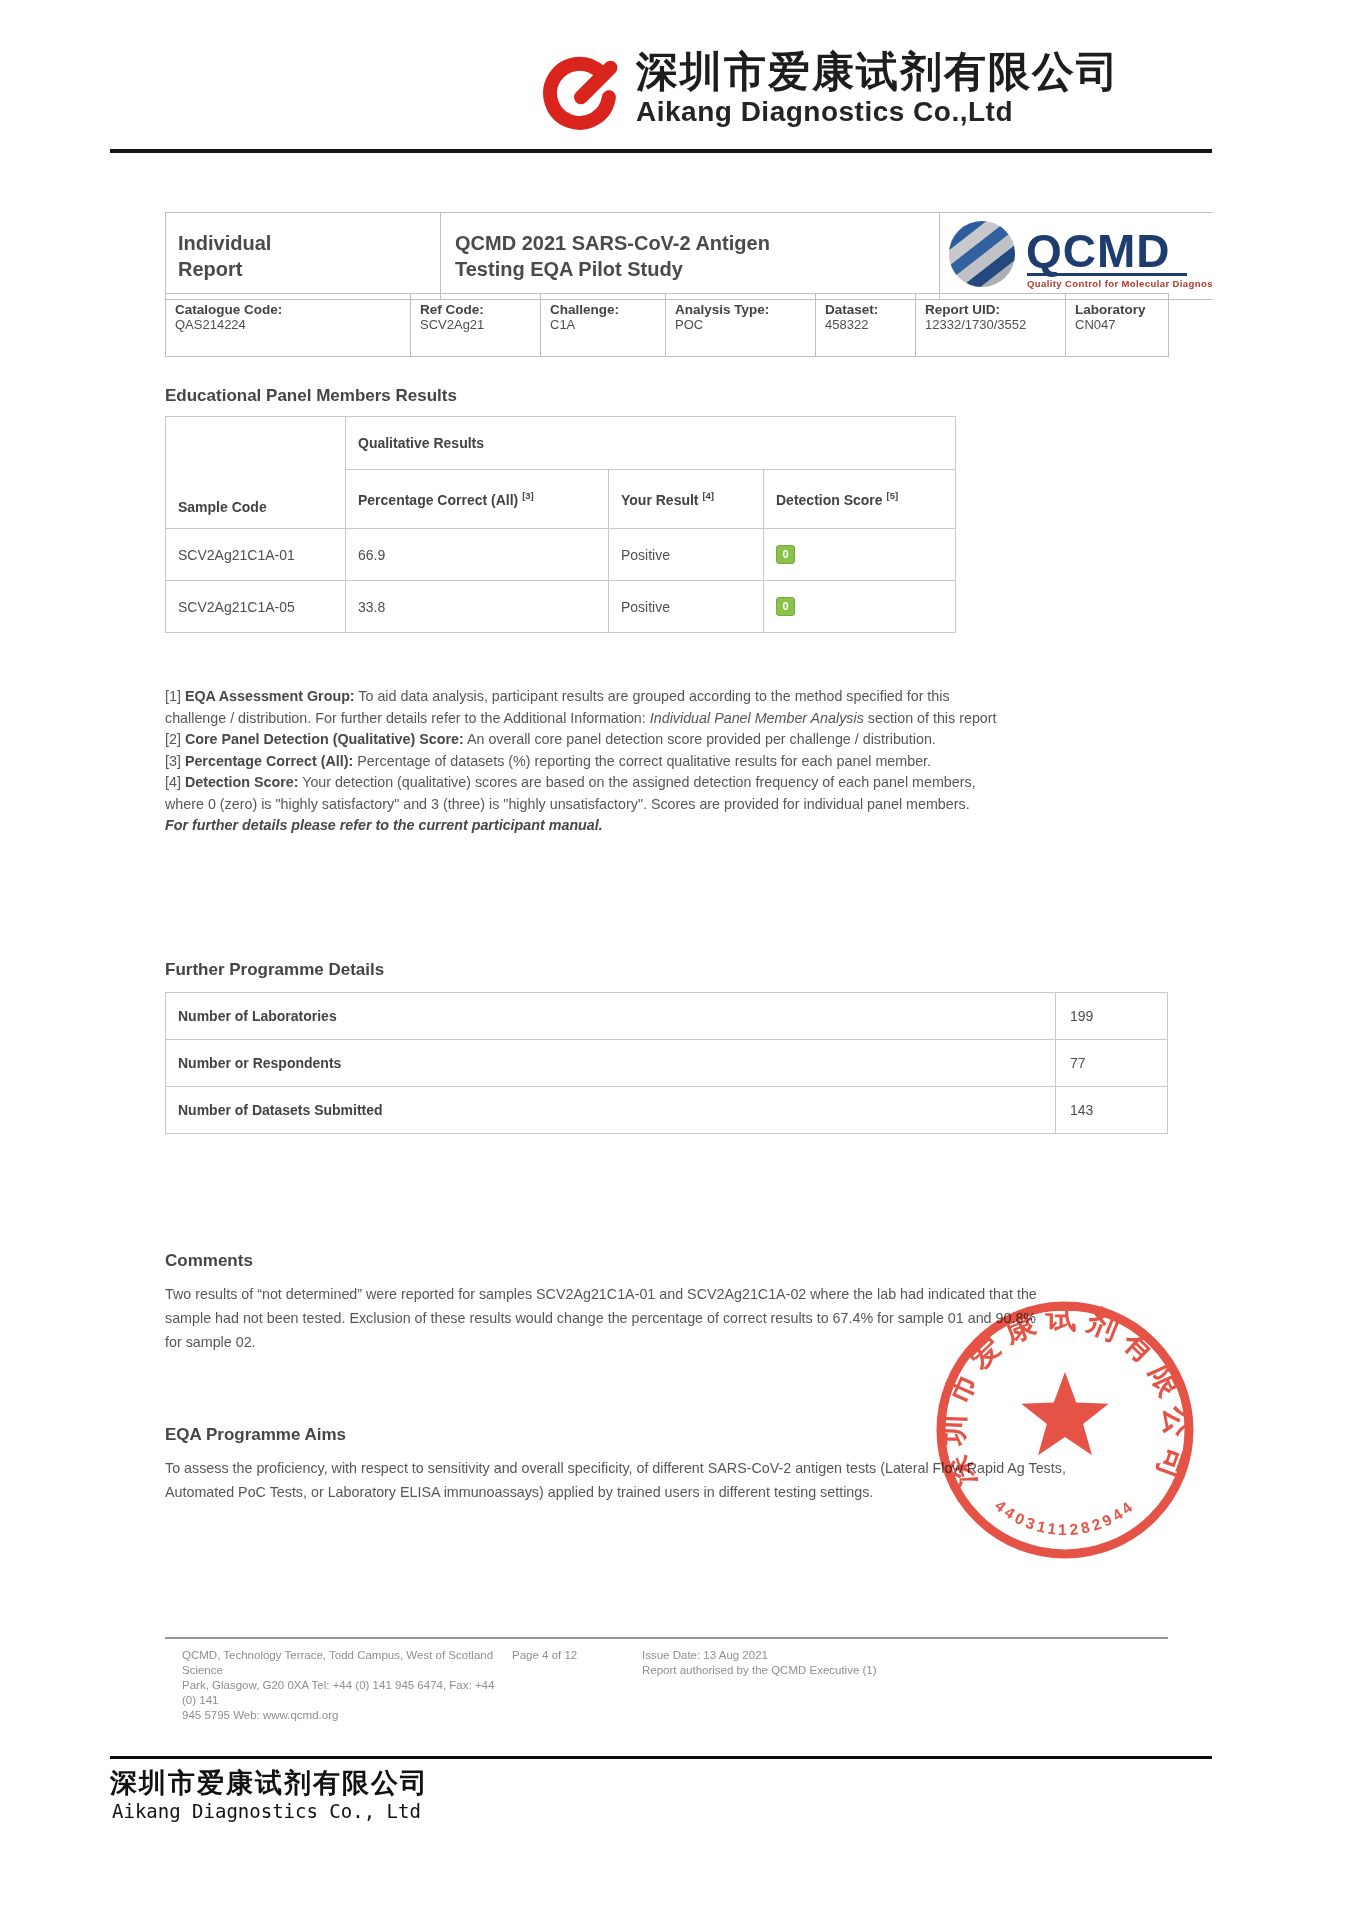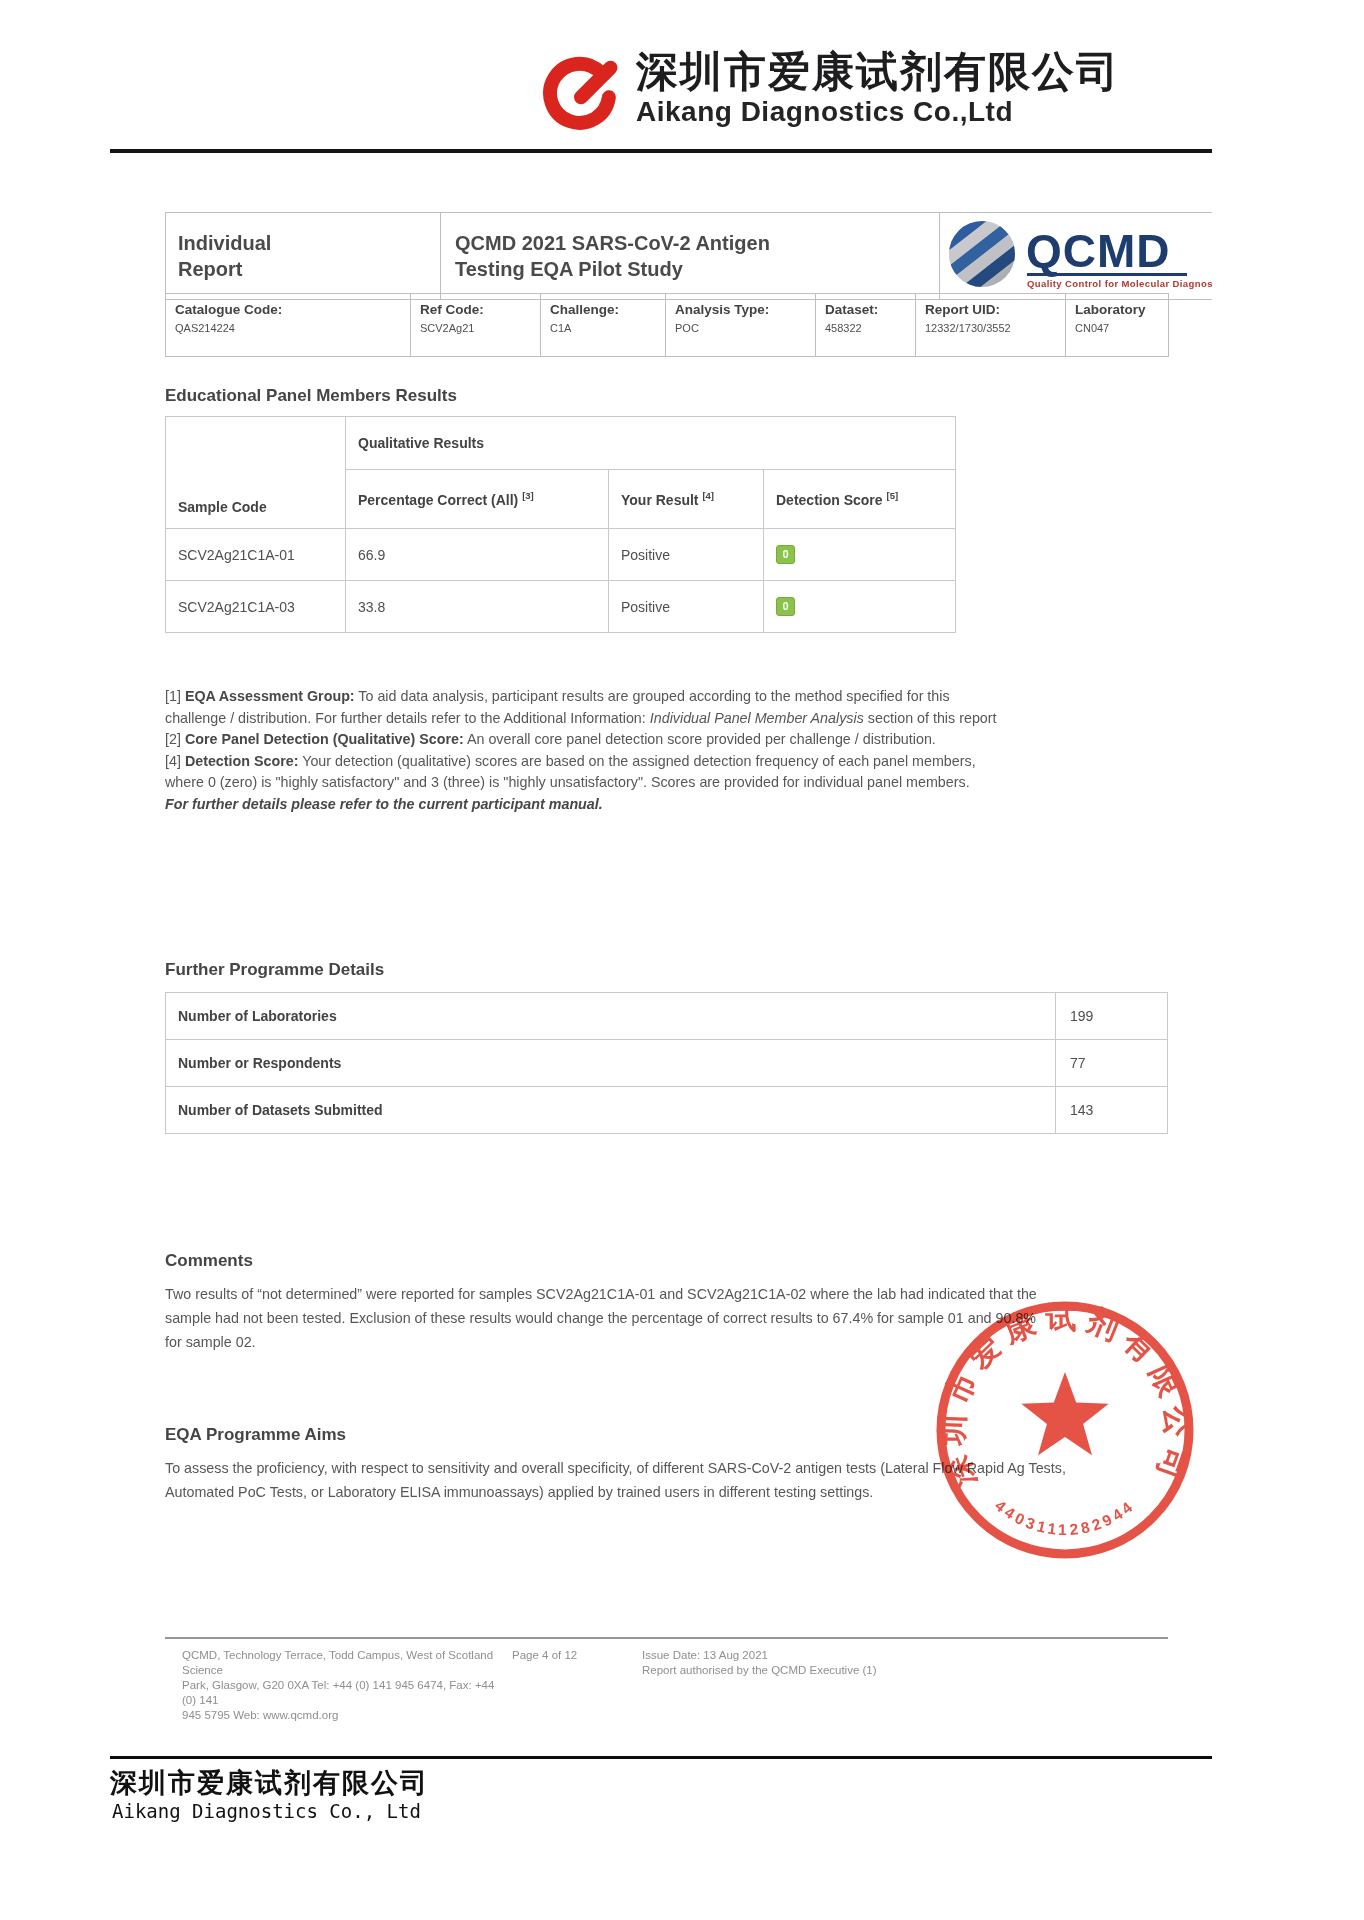--- a/index.html
+++ b/index.html
@@ -18,21 +18,21 @@
   .htable{position:absolute;left:165px;width:1003px;table-layout:fixed;}
   .htable td{border:1px solid #bfbfbf;vertical-align:middle;}
   .title-table{top:212px;height:82px;}
   .title-table .c1{width:250px;padding:17px 12px;font-size:20px;font-weight:bold;color:#4a4a4c;line-height:1.3;}
   .title-table .c2{width:470px;padding:10px 14px;font-size:20px;font-weight:bold;color:#4a4a4c;line-height:1.3;}
   .title-table .c2 .w{display:block;width:370px;}
   .title-table .c3{width:283px;padding:4px 6px;}
   .meta-table{top:293px;height:64px;}
   .meta-table td{padding:8px 9px;vertical-align:top;}
   .mlabel{font-size:13.5px;font-weight:bold;color:#434345;white-space:nowrap;}
-  .mval{font-size:11px;color:#4f4f51;margin-top:5px;white-space:nowrap;}
+  .mval{font-size:13px;color:#4f4f51;white-space:nowrap;}
   
   .sect{position:absolute;left:165px;font-size:17px;font-weight:bold;color:#454547;margin:0;}
   
   .results{position:absolute;left:165px;top:416px;width:790px;table-layout:fixed;}
   .results td{border:1px solid #c9c9c9;padding:4px 12px;font-size:14px;color:#4f4f51;}
   .results .hq{height:44px;font-weight:bold;color:#434345;}
   .results .hc{height:50px;font-weight:bold;color:#434345;}
   .results .sample-head{vertical-align:bottom;padding-bottom:13px;font-weight:bold;color:#434345;}
   .results .dr td{height:43px;}
   sup{font-size:9.5px;font-weight:bold;}
@@ -196,31 +196,32 @@
         <span>Detection Score</span>&nbsp;<sup>[5]</sup>
       </td>
     </tr>
     <tr class="dr">
       <td>SCV2Ag21C1A-01</td>
       <td>66.9</td>
       <td>Positive</td>
       <td><span class="badge">0</span></td>
     </tr>
     <tr class="dr">
-      <td>SCV2Ag21C1A-03</td>
+      <td>SCV2Ag21C1A-05</td>
       <td>33.8</td>
       <td>Positive</td>
       <td><span class="badge">0</span></td>
     </tr>
   </tbody>
     </table>
 
   <div class="footnotes">
     <p><span>[1] </span><span class="fn-label">EQA Assessment Group:</span><span> To aid data analysis, participant results are grouped according to the method specified for this challenge / distribution. For further details refer to the Additional Information: </span><span class="fn-em">Individual Panel Member Analysis</span><span> section of this report</span></p>
     <p><span>[2] </span><span class="fn-label">Core Panel Detection (Qualitative) Score:</span><span> An overall core panel detection score provided per challenge / distribution.</span></p>
+    <p><span>[3] </span><span class="fn-label">Percentage Correct (All):</span><span> Percentage of datasets (%) reporting the correct qualitative results for each panel member.</span></p>
     <p><span>[4] </span><span class="fn-label">Detection Score:</span><span> Your detection (qualitative) scores are based on the assigned detection frequency of each panel members, where 0 (zero) is "highly satisfactory" and 3 (three) is "highly unsatisfactory". Scores are provided for individual panel members.</span></p>
     <p class="fn-close">For further details please refer to the current participant manual.</p>
   </div>
 
   <h2 class="sect" style="top:960px;">Further Programme Details</h2>
   <table class="fpd">
     <tbody>
         <tr>
       <td class="flabel">Number of Laboratories</td>
       <td class="fval">199</td>

